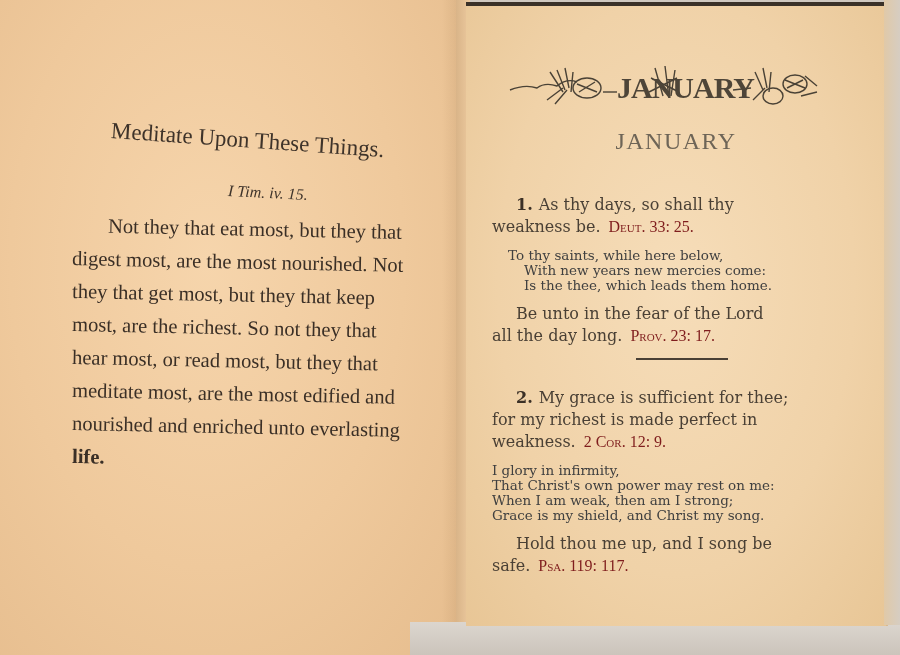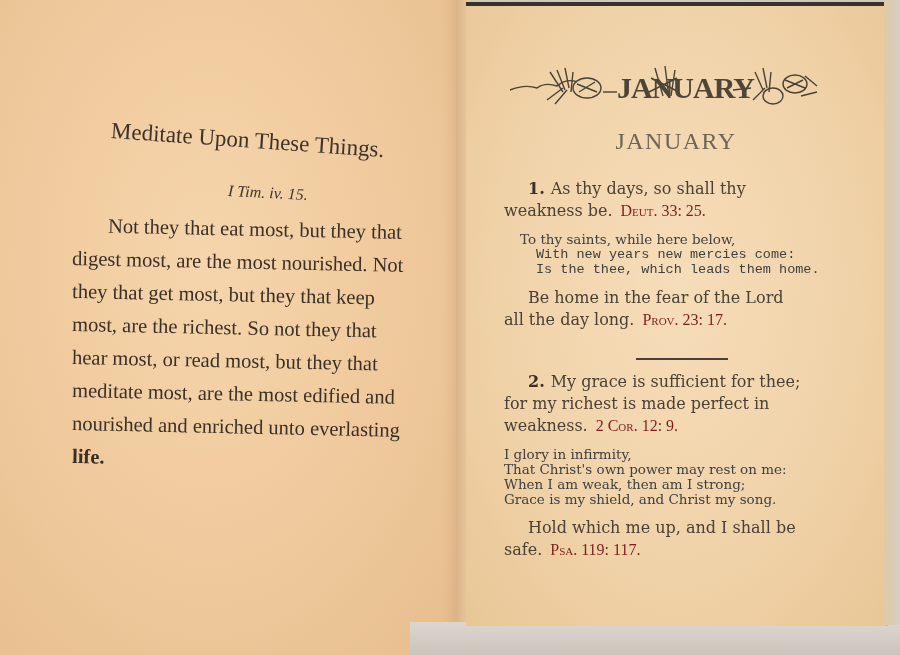--- a/index.html
+++ b/index.html
@@ -51,26 +51,26 @@
     font-family: "Liberation Serif", serif; font-size: 20.5px; color: #3a2f26;
   }
   .lp-line { height: 33px; white-space: nowrap; transform: rotate(1.2deg); transform-origin: left center; }
   .lp-line.indent { padding-left: 36px; }
   
   .ornament { position: absolute; left: 505px; top: 62px; width: 315px; height: 46px; }
   .rp-heading {
     position: absolute; left: 466px; width: 420px; top: 128px; text-align: center;
     font-family: "Liberation Serif", serif; font-size: 24px; letter-spacing: 1.5px; color: #6e6557;
   }
-  .rp-block { position: absolute; left: 504px; width: 360px; font-family: "DejaVu Serif", serif; color: #4a4035; }
+  .rp-block { position: absolute; left: 492px; width: 360px; font-family: "DejaVu Serif", serif; color: #4a4035; margin-top: 16px; }
   .verse { font-size: 16px; line-height: 22px; text-align: justify; }
   .verse .num { font-weight: bold; color: #3b3026; margin-left: 24px; margin-right: 6px; }
   .verse .cite { font-variant: small-caps; color: #7f1d1d; margin-left: 8px; font-family: Liberation Serif, serif; }
   .hymn { font-size: 13.5px; line-height: 15px; color: #404040; }
-  .hymn .ind { padding-left: 16px; font-family: Liberation Mono, monospace; }
+  .hymn .ind { padding-left: 16px; }
   .divider { position: absolute; left: 636px; top: 358px; width: 92px; height: 2px; background: #4a4035; }
   .para-indent { margin-left: 24px; }
 </style>
 </head>
 <body>
 
 <div class="left-page"></div>
 <div class="spine-shadow"></div>
 <div class="bottom-strip"></div>
 <div class="right-page"></div>
@@ -112,36 +112,36 @@
   <div class="verse">
     <span class="num">1.</span><span>As thy days, so shall thy</span><br>
     <span>weakness be.</span><span class="cite">Deut. 33: 25.</span>
   </div>
   <div class="hymn" style="margin-top:10px; margin-left:16px">
     <div>To thy saints, while here below,</div>
     <div class="ind">With new years new mercies come:</div>
     <div class="ind">Is the thee, which leads them home.</div>
   </div>
   <div class="verse" style="margin-top:10px">
-    <span class="para-indent">Be home in the fear of the Lord</span><br>
+    <span class="para-indent">Be unto in the fear of the Lord</span><br>
     <span>all the day long.</span><span class="cite">Prov. 23: 17.</span>
   </div>
 </div>
 
 <div class="divider"></div>
 
 <div class="rp-block" style="top:371px">
   <div class="verse">
     <span class="num">2.</span><span>My grace is sufficient for thee;</span><br>
     <span>for my richest is made perfect in</span><br>
     <span>weakness.</span><span class="cite">2 Cor. 12: 9.</span>
   </div>
   <div class="hymn" style="margin-top:10px">
     <div>I glory in infirmity,</div>
     <div>That Christ's own power may rest on me:</div>
     <div>When I am weak, then am I strong;</div>
     <div>Grace is my shield, and Christ my song.</div>
   </div>
   <div class="verse" style="margin-top:10px">
-    <span class="para-indent">Hold which me up, and I shall be</span><br>
+    <span class="para-indent">Hold thou me up, and I song be</span><br>
     <span>safe.</span><span class="cite">Psa. 119: 117.</span>
   </div>
 </div>
 
 </body></html>

